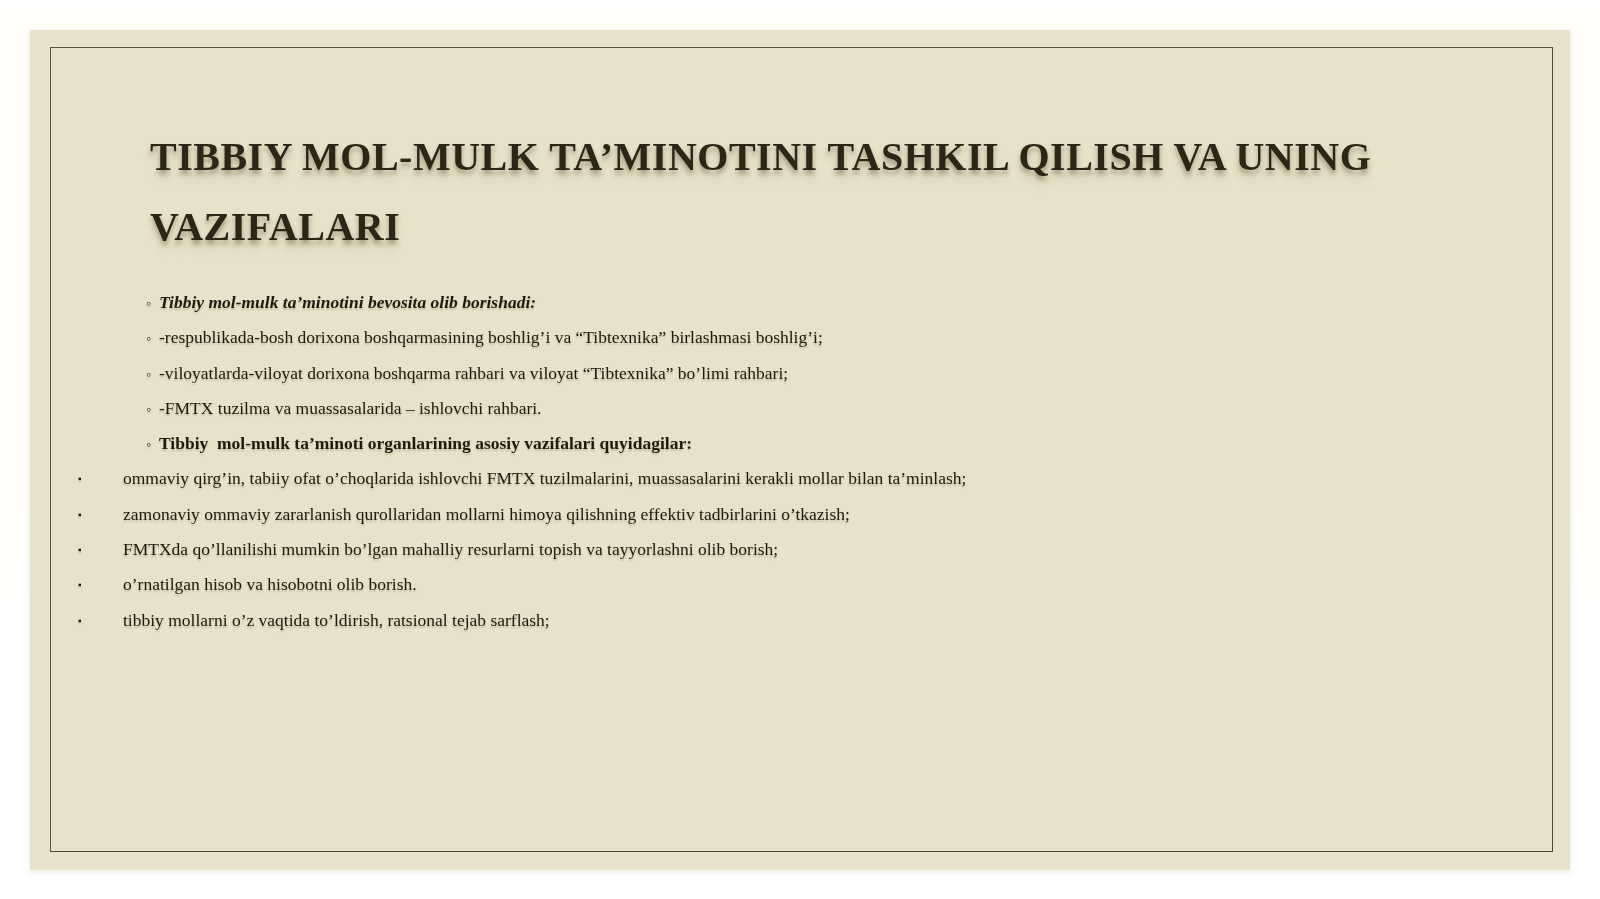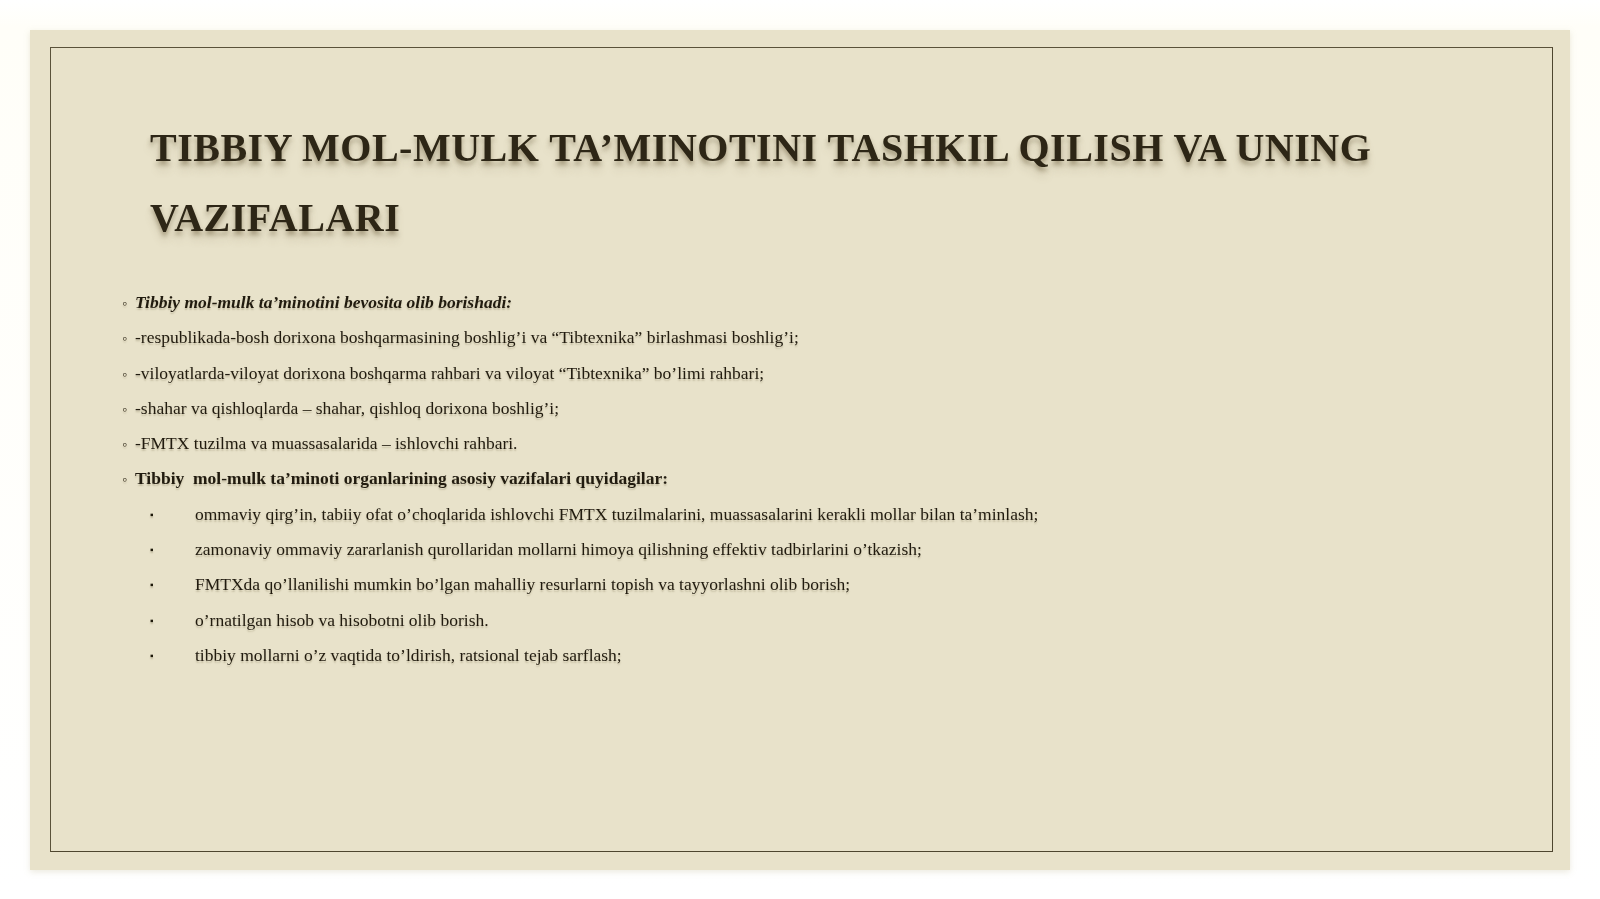--- a/index.html
+++ b/index.html
@@ -33,21 +33,21 @@
     width: 1501px;
     height: 803px;
     border: 1.5px solid #5a523a;
     border-right-color: #4e462f;
     border-bottom-color: #4e462f;
     pointer-events: none;
   }
   .title {
     position: absolute;
     left: 120px;
-    top: 83px;
+    top: 92px;
     width: 1280px;
     margin: 0;
     font-size: 40px;
     font-weight: bold;
     line-height: 70px;
     letter-spacing: 0.5px;
     color: #2d2616;
     text-shadow: 0 4px 4px rgba(104, 92, 58, 0.45), 0 9px 8px rgba(120, 108, 70, 0.18);
     white-space: pre-wrap;
   }
@@ -59,28 +59,28 @@
   }
   .line {
     line-height: 35.3px;
     height: 35.3px;
     white-space: nowrap;
     font-size: 17.5px;
     color: #211b0f;
     text-shadow: 0 1.5px 1.5px rgba(115, 104, 70, 0.28);
   }
   .line .txt { white-space: pre; }
-  .sub { padding-left: 92px; }
+  .sub { padding-left: 116px; }
   .sub .marker {
     display: inline-block;
     width: 13px;
     font-size: 14px;
     color: #2d2616;
   }
-  .main { padding-left: 120px; }
+  .main { padding-left: 48px; }
   .main .marker {
     display: inline-block;
     width: 45px;
     font-size: 10px;
     color: #1d1809;
     vertical-align: 2px;
   }
   .bold-italic { font-weight: bold; font-style: italic; }
   .bold { font-weight: bold; }
 </style>
@@ -98,23 +98,20 @@
       <div class="line sub">
         <span class="marker">◦</span><span class="txt bold-italic">Tibbiy mol-mulk ta’minotini bevosita olib borishadi:</span>
       </div>
       <div class="line sub">
         <span class="marker">◦</span><span class="txt">-respublikada-bosh dorixona boshqarmasining boshlig’i va “Tibtexnika” birlashmasi boshlig’i;</span>
       </div>
       <div class="line sub">
         <span class="marker">◦</span><span class="txt">-viloyatlarda-viloyat dorixona boshqarma rahbari va viloyat “Tibtexnika” bo’limi rahbari;</span>
       </div>
       <div class="line sub">
-        <span class="marker">◦</span><span class="txt">-shahar va qishloqlarda – shahar, qishloq dorixona boshlig’i;</span>
-      </div>
-      <div class="line sub">
         <span class="marker">◦</span><span class="txt">-FMTX tuzilma va muassasalarida – ishlovchi rahbari.</span>
       </div>
       <div class="line sub">
         <span class="marker">◦</span><span class="txt bold">Tibbiy  mol-mulk ta’minoti organlarining asosiy vazifalari quyidagilar:</span>
       </div>
 
       <div class="line main">
         <span class="marker">▪</span><span class="txt">ommaviy qirg’in, tabiiy ofat o’choqlarida ishlovchi FMTX tuzilmalarini, muassasalarini kerakli mollar bilan ta’minlash;</span>
       </div>
       <div class="line main">

